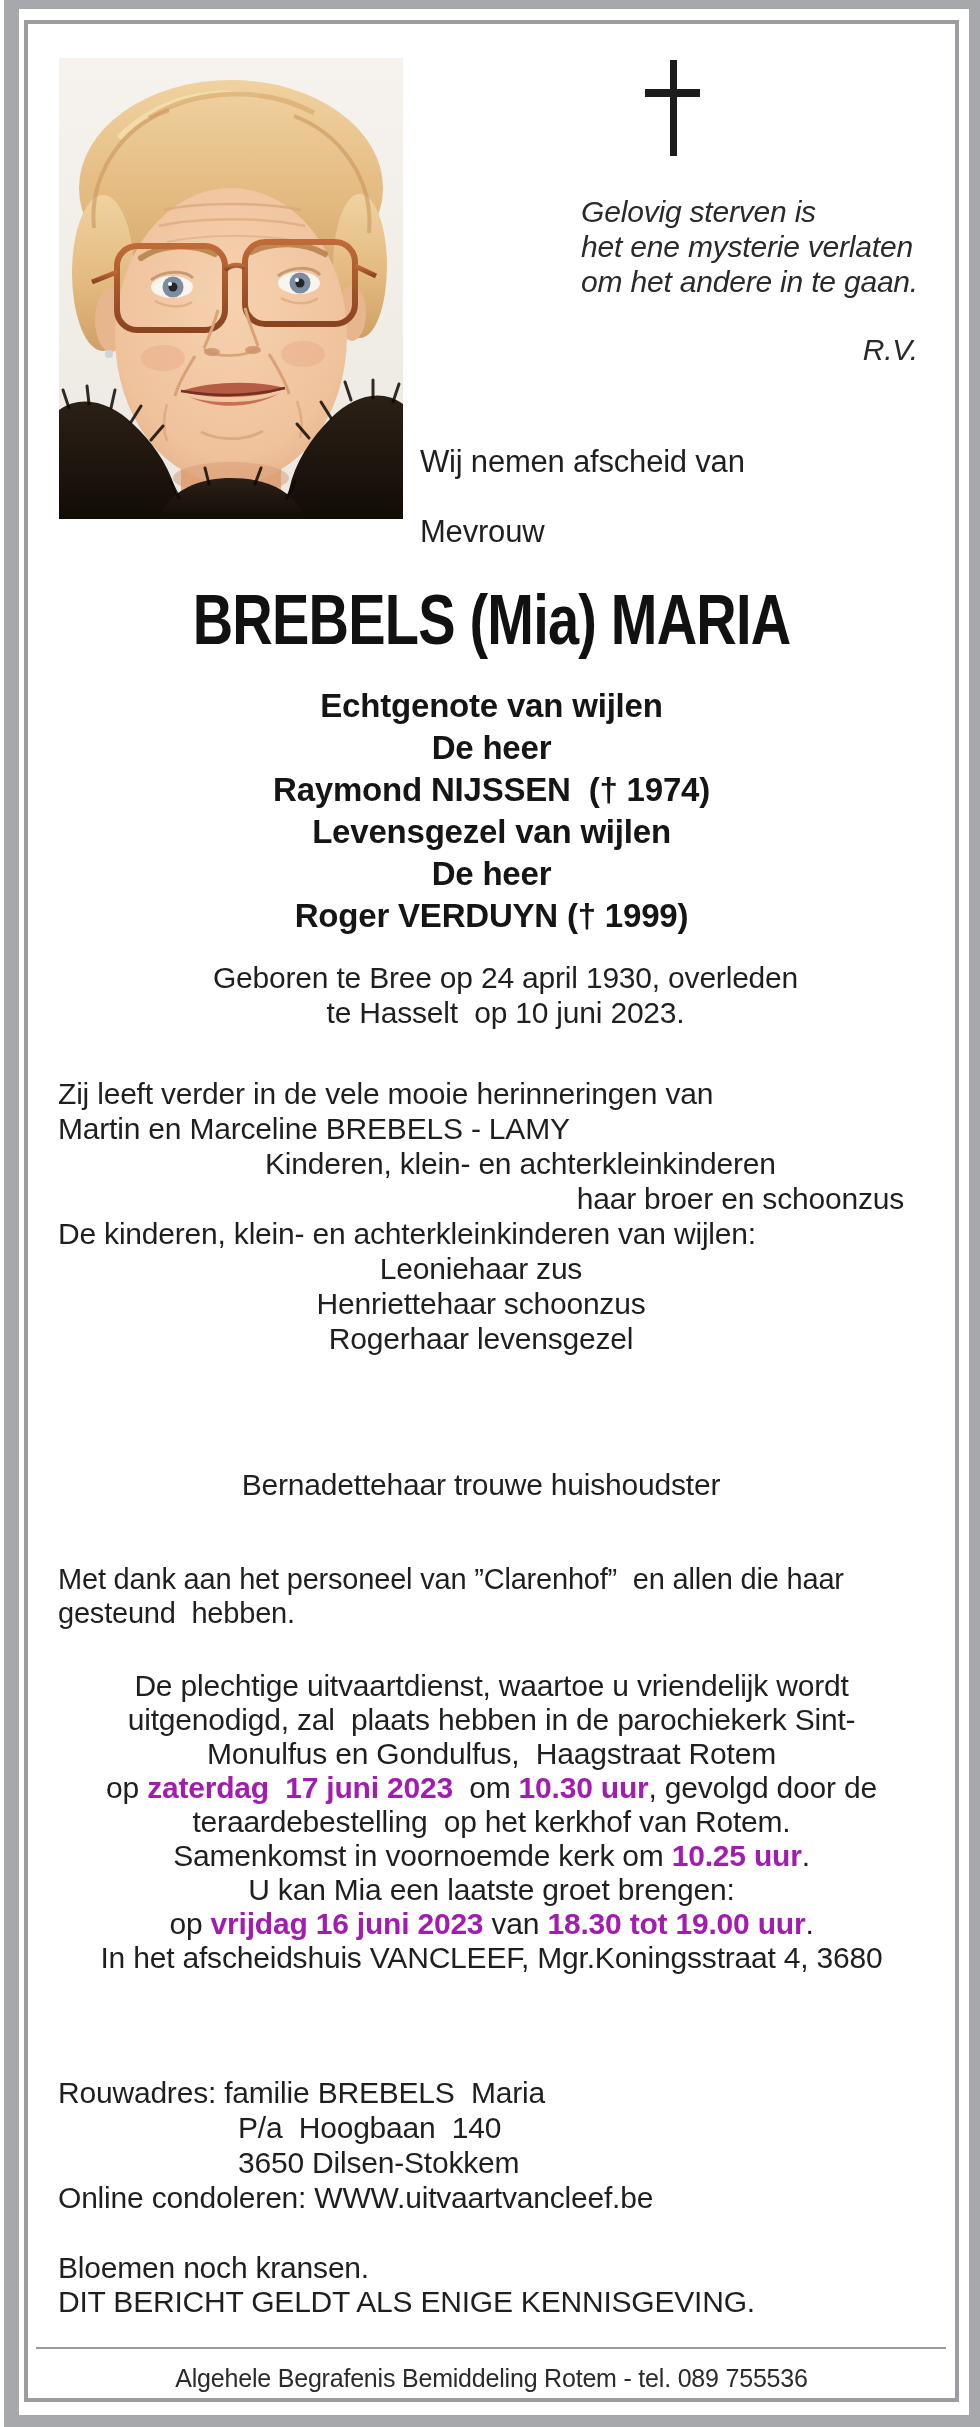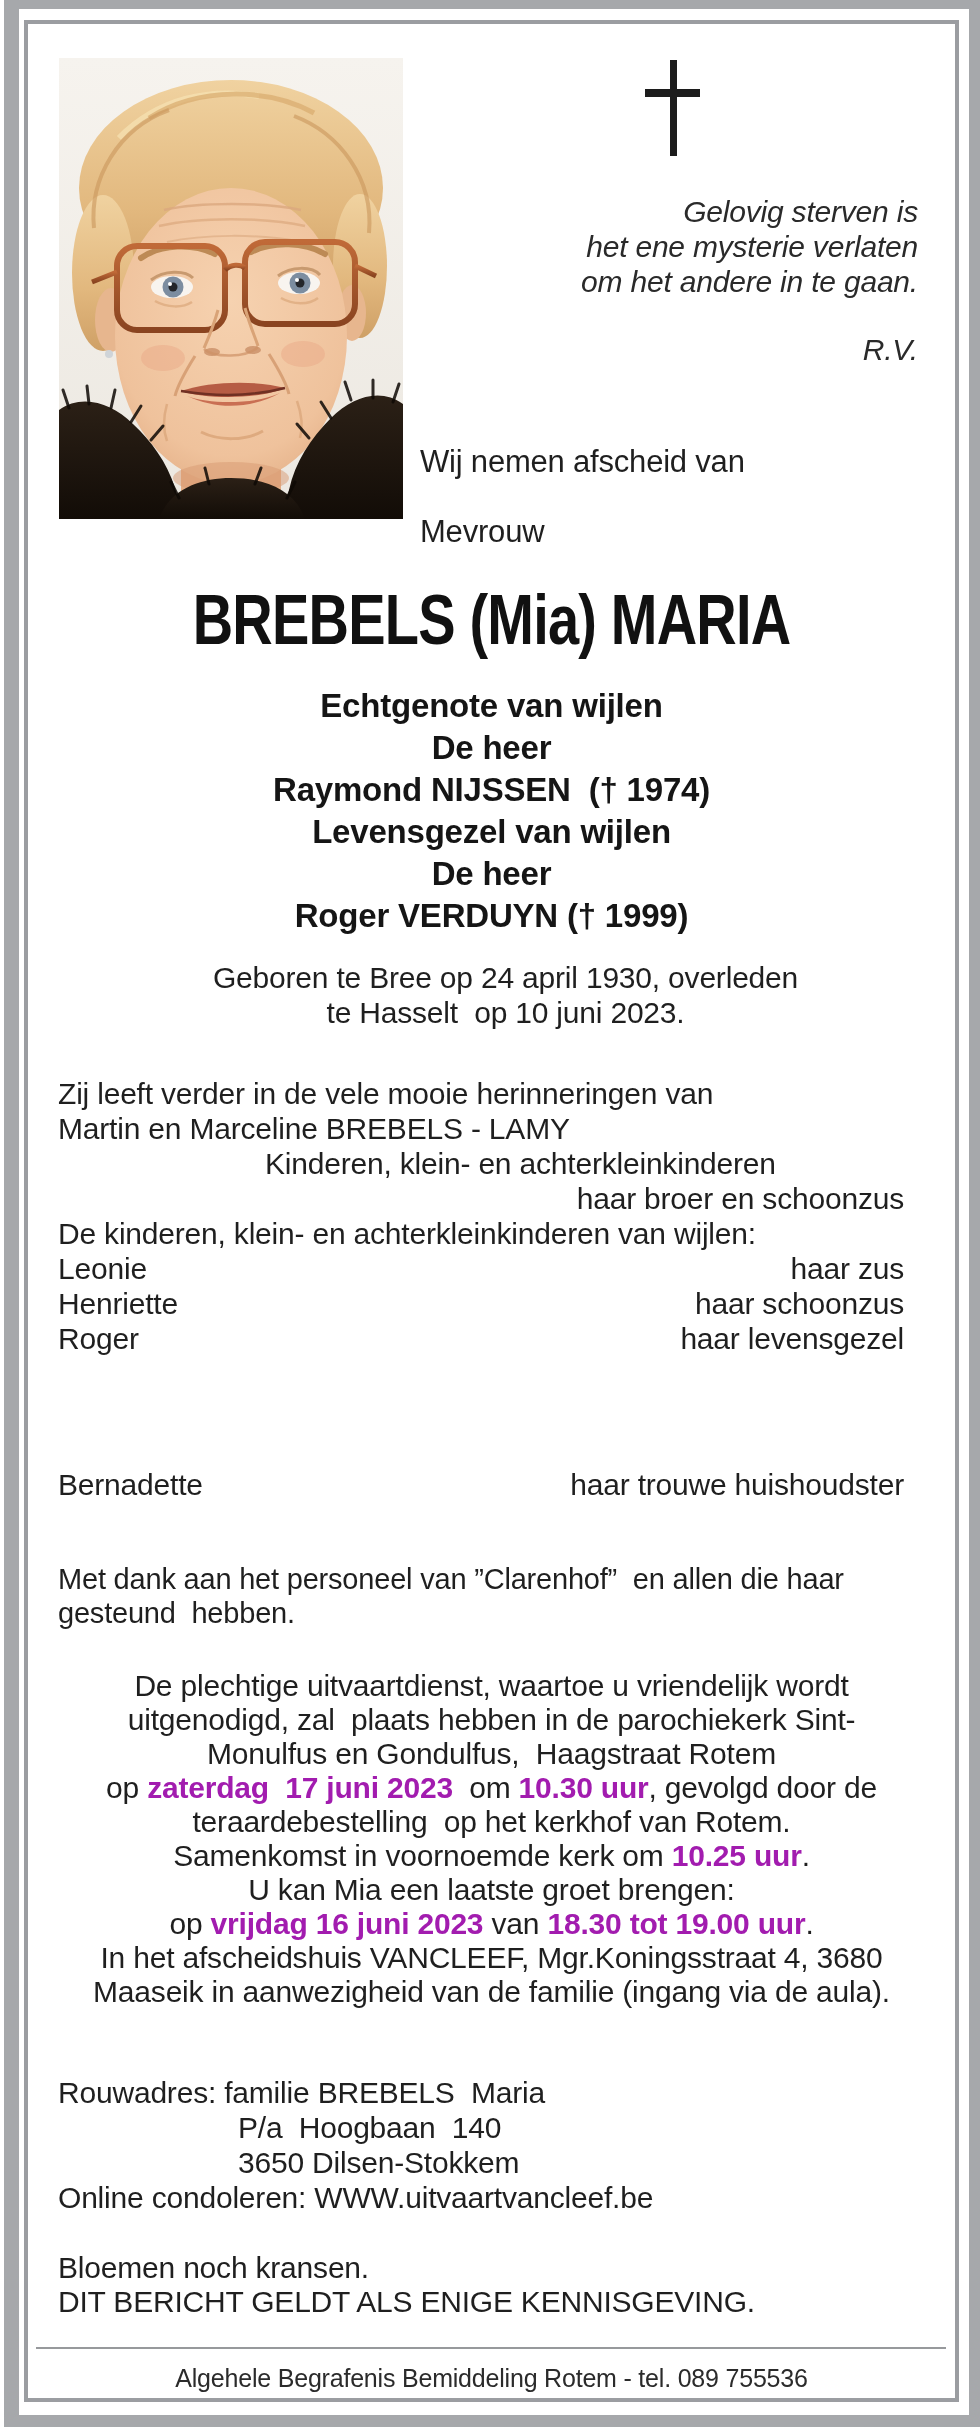--- a/index.html
+++ b/index.html
@@ -21,32 +21,32 @@
   .sheet {
     position: absolute; left: 24px; top: 20px;
     width: 927px; height: 2374px;
     border: 4px solid #9b9da1;
     background: #fff;
   }
   .photo { position: absolute; left: 31px; top: 34px; width: 344px; height: 461px; overflow: hidden; }
   .cross { position: absolute; left: 617px; top: 36px; width: 55px; height: 96px; }
   .cross .v { position: absolute; left: 25px; top: 0; width: 7px; height: 96px; background: #1c1c1c; }
   .cross .h { position: absolute; left: 0; top: 29px; width: 55px; height: 8px; background: #1c1c1c; }
-  .quote { position: absolute; top: 170px; right: 37px; text-align: right; font-style: italic; font-size: 30px; line-height: 35px; color: #2a2a2a; }
+  .quote { position: absolute; top: 170px; right: 37px; font-style: italic; font-size: 30px; line-height: 35px; color: #2a2a2a; }
   .rv { position: absolute; top: 309px; right: 37px; font-style: italic; font-size: 30px; color: #2a2a2a; }
   .farewell { position: absolute; left: 392px; top: 420px; font-size: 31px; }
   .salutation { position: absolute; left: 392px; top: 490px; font-size: 31px; }
   .name { position: absolute; left: 0; right: 0; top: 556px; text-align: center; }
   .name span { display: inline-block; font-size: 70px; font-weight: 700; letter-spacing: -1px; transform: scaleX(0.8); white-space: nowrap; color: #111; }
   .spouse { position: absolute; left: 0; right: 0; top: 661px; text-align: center; font-weight: 700; font-size: 33px; line-height: 42px; color: #151515; }
   .life { position: absolute; left: 0; right: 0; top: 936px; text-align: center; font-size: 30px; line-height: 35px; margin-left: 28px; }
   .family { position: absolute; left: 30px; right: 51px; top: 1052px; font-size: 30px; line-height: 35px; }
   .family .indent { padding-left: 207px; }
   .family .right { text-align: right; }
-  .row { display: flex; justify-content: space-between; }
+  .row { display: flex; justify-content: center; }
   .bern { position: absolute; left: 30px; right: 51px; top: 1396px; font-size: 30px; margin-top: 48px; }
   .relatives { position: absolute; left: 30px; top: 1466px; font-size: 30px; }
   .thanks { position: absolute; left: 30px; right: 10px; top: 1538px; font-size: 29px; line-height: 34px; }
   .service { position: absolute; left: 0; right: 0; top: 1645px; text-align: center; font-size: 30px; line-height: 34px; }
   .service .b { font-weight: 700; color: #a21caf; }
   .address { position: absolute; left: 30px; top: 2051px; font-size: 30px; line-height: 35px; }
   .address .indent { padding-left: 180px; }
   .closing { position: absolute; left: 30px; top: 2227px; font-size: 30px; line-height: 34px; }
   .divider { position: absolute; left: 8px; right: 9px; top: 2323px; height: 2px; background: #97999c; }
   .footer { position: absolute; left: 0; right: 0; top: 2340px; text-align: center; font-size: 25px; color: #2b2b2b; }
@@ -224,21 +224,20 @@
   <div class="service">
       <div class="ln"><span>De plechtige uitvaartdienst, waartoe u vriendelijk wordt</span></div>
       <div class="ln"><span>uitgenodigd, zal  plaats hebben in de parochiekerk Sint-</span></div>
       <div class="ln"><span>Monulfus en Gondulfus,  Haagstraat Rotem</span></div>
       <div class="ln"><span>op </span><span class="b">zaterdag  17 juni 2023</span><span>  om </span><span class="b">10.30 uur</span><span>, gevolgd door de</span></div>
       <div class="ln"><span>teraardebestelling  op het kerkhof van Rotem.</span></div>
       <div class="ln"><span>Samenkomst in voornoemde kerk om </span><span class="b">10.25 uur</span><span>.</span></div>
       <div class="ln"><span>U kan Mia een laatste groet brengen:</span></div>
       <div class="ln"><span>op </span><span class="b">vrijdag 16 juni 2023</span><span> van </span><span class="b">18.30 tot 19.00 uur</span><span>.</span></div>
       <div class="ln"><span>In het afscheidshuis VANCLEEF, Mgr.Koningsstraat 4, 3680</span></div>
-      <div class="ln"><span>Maaseik in aanwezigheid van de familie (ingang via de aula).</span></div>
     </div>
   <div class="address">
       <div class="ln ">Rouwadres: familie BREBELS  Maria</div>
       <div class="ln indent">P/a  Hoogbaan  140</div>
       <div class="ln indent">3650 Dilsen-Stokkem</div>
       <div class="ln ">Online condoleren: WWW.uitvaartvancleef.be</div>
     </div>
   <div class="closing">
       <div class="ln">Bloemen noch kransen.</div>
       <div class="ln">DIT BERICHT GELDT ALS ENIGE KENNISGEVING.</div>

